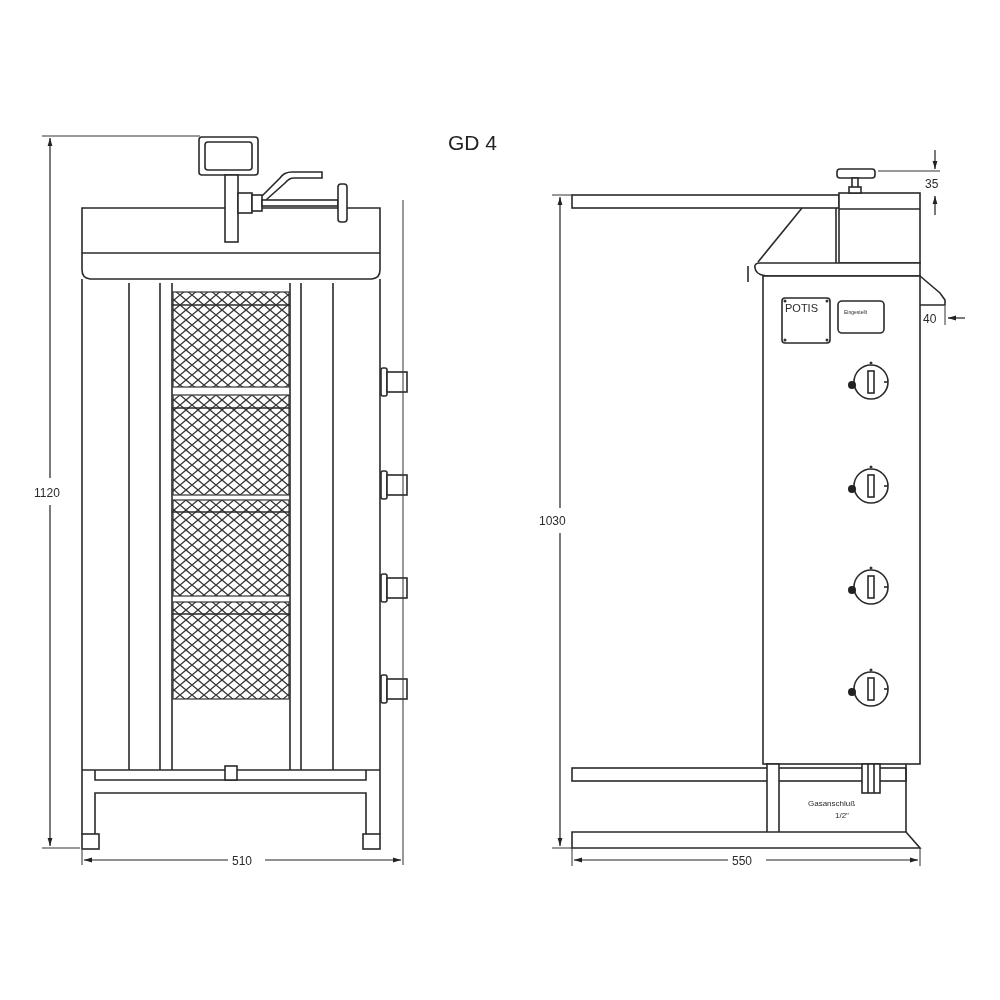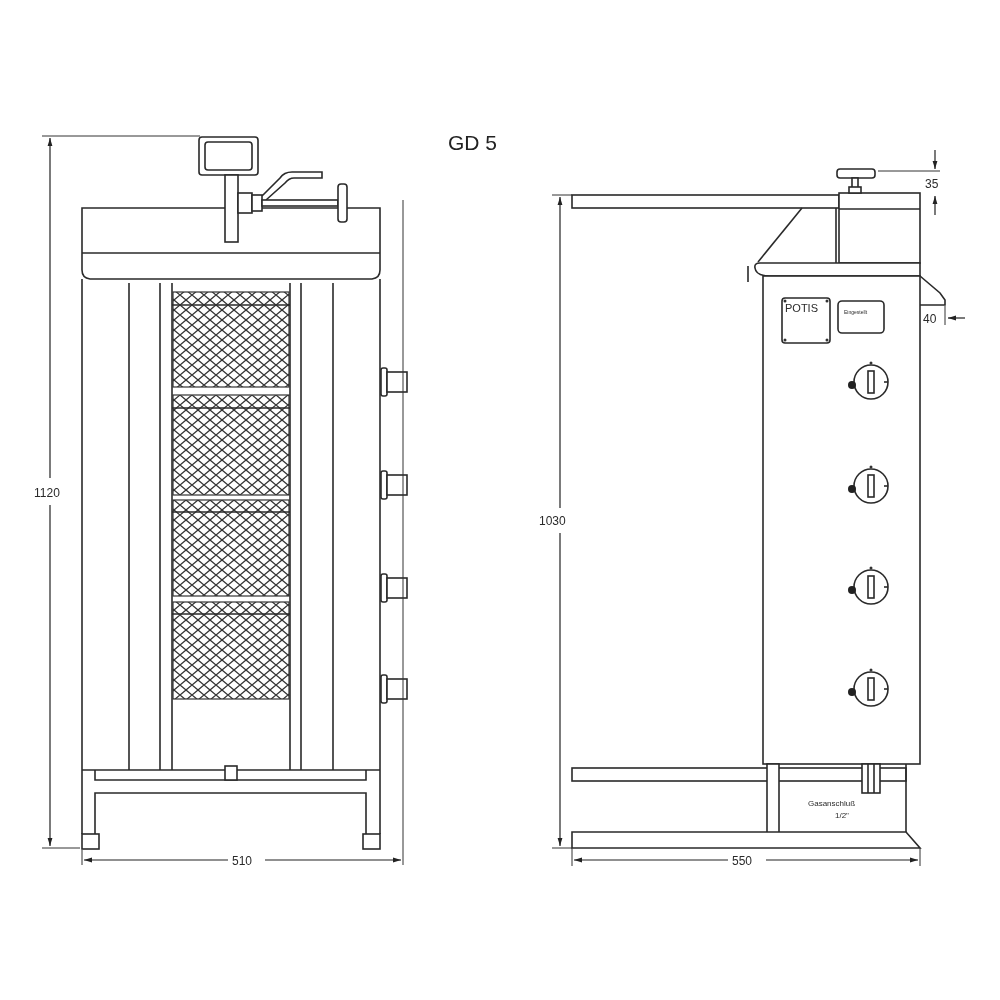--- a/index.html
+++ b/index.html
@@ -8,21 +8,21 @@
   .ln { stroke:#2a2a2a; stroke-width:1.6; fill:none; }
   .lnf { stroke:#2a2a2a; stroke-width:1.6; fill:#ffffff; }
   .thin { stroke:#333; stroke-width:1; fill:none; }
   .dim { stroke:#222; stroke-width:1.2; fill:none; }
   .t { font-family:"Liberation Sans", sans-serif; fill:#2a2a2a; }
   .title { position:absolute; left:448px; top:131px; font-size:21px; color:#222; font-family:"Liberation Sans", sans-serif; }
 </style>
 </head>
 <body>
 
-<div class="title">GD 5</div>
+<div class="title">GD 4</div>
 
 <svg width="1000" height="1000" viewBox="0 0 1000 1000">
   <defs>
     <pattern id="mesh" width="12" height="10" patternUnits="userSpaceOnUse">
       <rect width="12" height="10" fill="#fff"></rect>
       <path d="M0 5 L6 0 L12 5 L6 10 Z" fill="none" stroke="#333" stroke-width="1.3"></path>
     </pattern>
     <marker id="arr" viewBox="0 0 10 10" refX="10" refY="5" markerWidth="7" markerHeight="7" orient="auto-start-reverse">
       <path d="M0 2 L10 5 L0 8 Z" fill="#222"></path>
     </marker>

